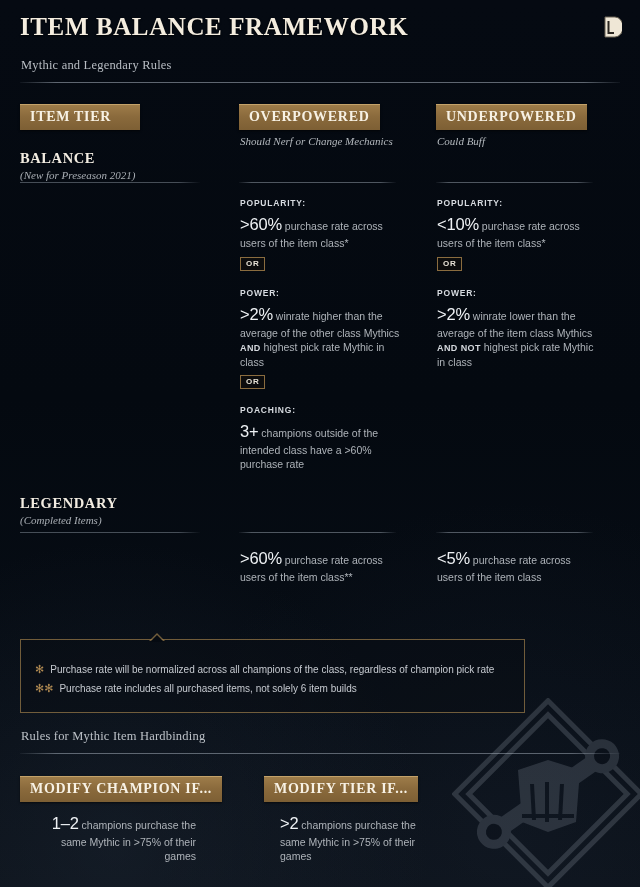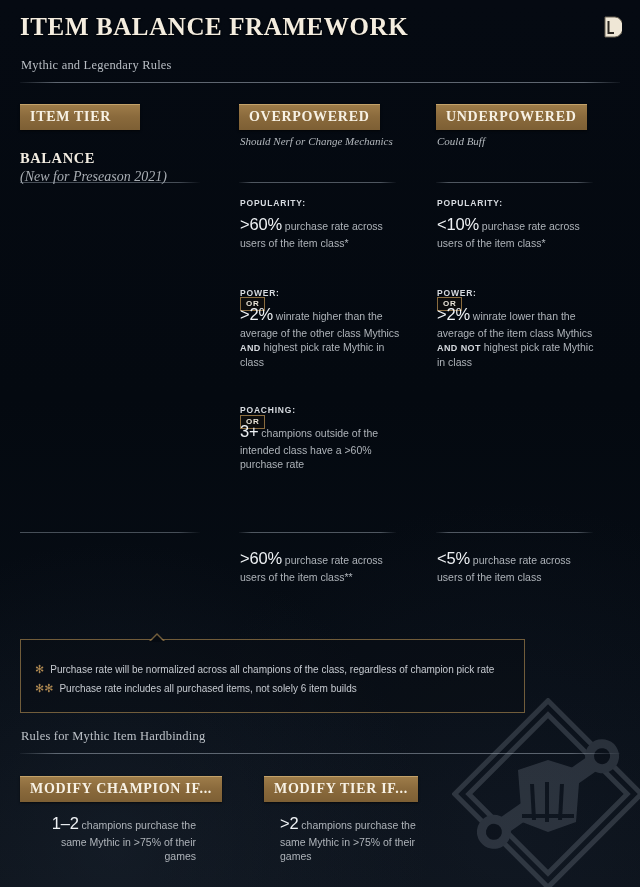--- a/index.html
+++ b/index.html
@@ -113,21 +113,21 @@
     font-family: "Liberation Serif", serif;
     font-weight: bold;
     font-size: 14.5px;
     letter-spacing: 0.6px;
     color: #f2ece1;
     margin: 0;
   }
   .tier-note {
     font-family: "Liberation Serif", serif;
     font-style: italic;
-    font-size: 14px;
+    font-size: 11px;
     color: #a9aeb4;
     margin: 2px 0 0 0;
   }
   .tier-mythic    { top: 150px; }
   .tier-legendary { top: 495px; }
 
   
   .hair {
     position: absolute;
     height: 1px;
@@ -184,21 +184,20 @@
   .or-chip {
     position: absolute;
     display: inline-block;
     padding: 1px 5px 2px 5px;
     border: 1px solid #8a6c3f;
     background: rgba(20,16,10,0.5);
     color: #e7e2d6;
     font-size: 8px;
     font-weight: bold;
     letter-spacing: 0.7px;
-    margin-top: 40px;
   }
 
   
   .op-pop   { left: 240px; top: 198px; }
   .op-or1   { left: 240px; top: 257px; }
   .op-pow   { left: 240px; top: 288px; }
   .op-or2   { left: 240px; top: 375px; }
   .op-poach { left: 240px; top: 405px; }
   .op-leg   { left: 240px; top: 547px; }
 
@@ -328,20 +327,24 @@
   <div class="badge badge-op">OVERPOWERED</div>
   <div class="badge badge-item-tier">ITEM TIER</div>
   <div class="badge badge-up">UNDERPOWERED</div>
   <div class="badge-sub badge-sub-op">Should Nerf or Change Mechanics</div>
   <div class="badge-sub badge-sub-up">Could Buff</div>
 
   <div class="tier tier-mythic">
     <p class="tier-name">BALANCE</p>
     <p class="tier-note">(New for Preseason 2021)</p>
   </div>
+  <div class="tier tier-legendary">
+    <p class="tier-name">LEGENDARY</p>
+    <p class="tier-note">(Completed Items)</p>
+  </div>
 
   <div class="hair hair-l hair-m1"></div>
   <div class="hair hair-c hair-o1"></div>
   <div class="hair hair-c hair-u1"></div>
   <div class="hair hair-l hair-m2"></div>
   <div class="hair hair-c hair-o2"></div>
   <div class="hair hair-c hair-u2"></div>
 
   <div class="crit op-pop">
     <p class="crit-label">POPULARITY:</p>

